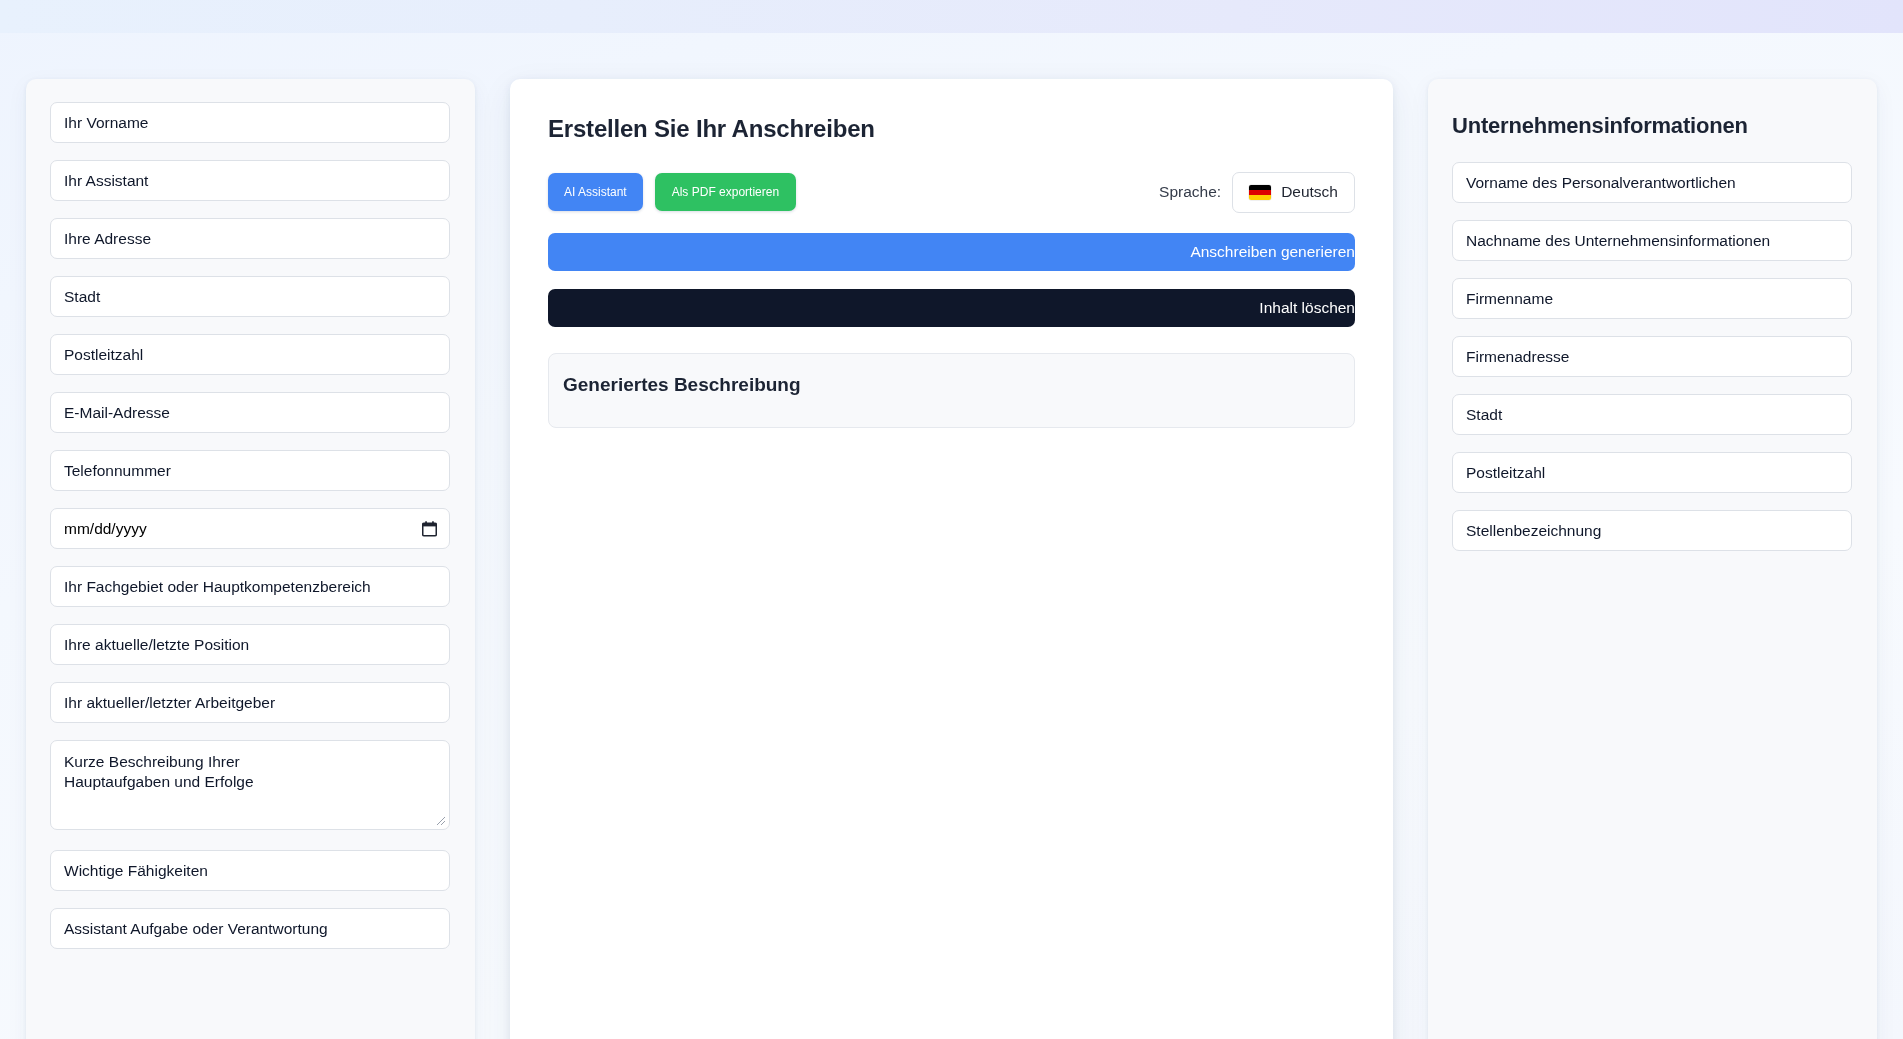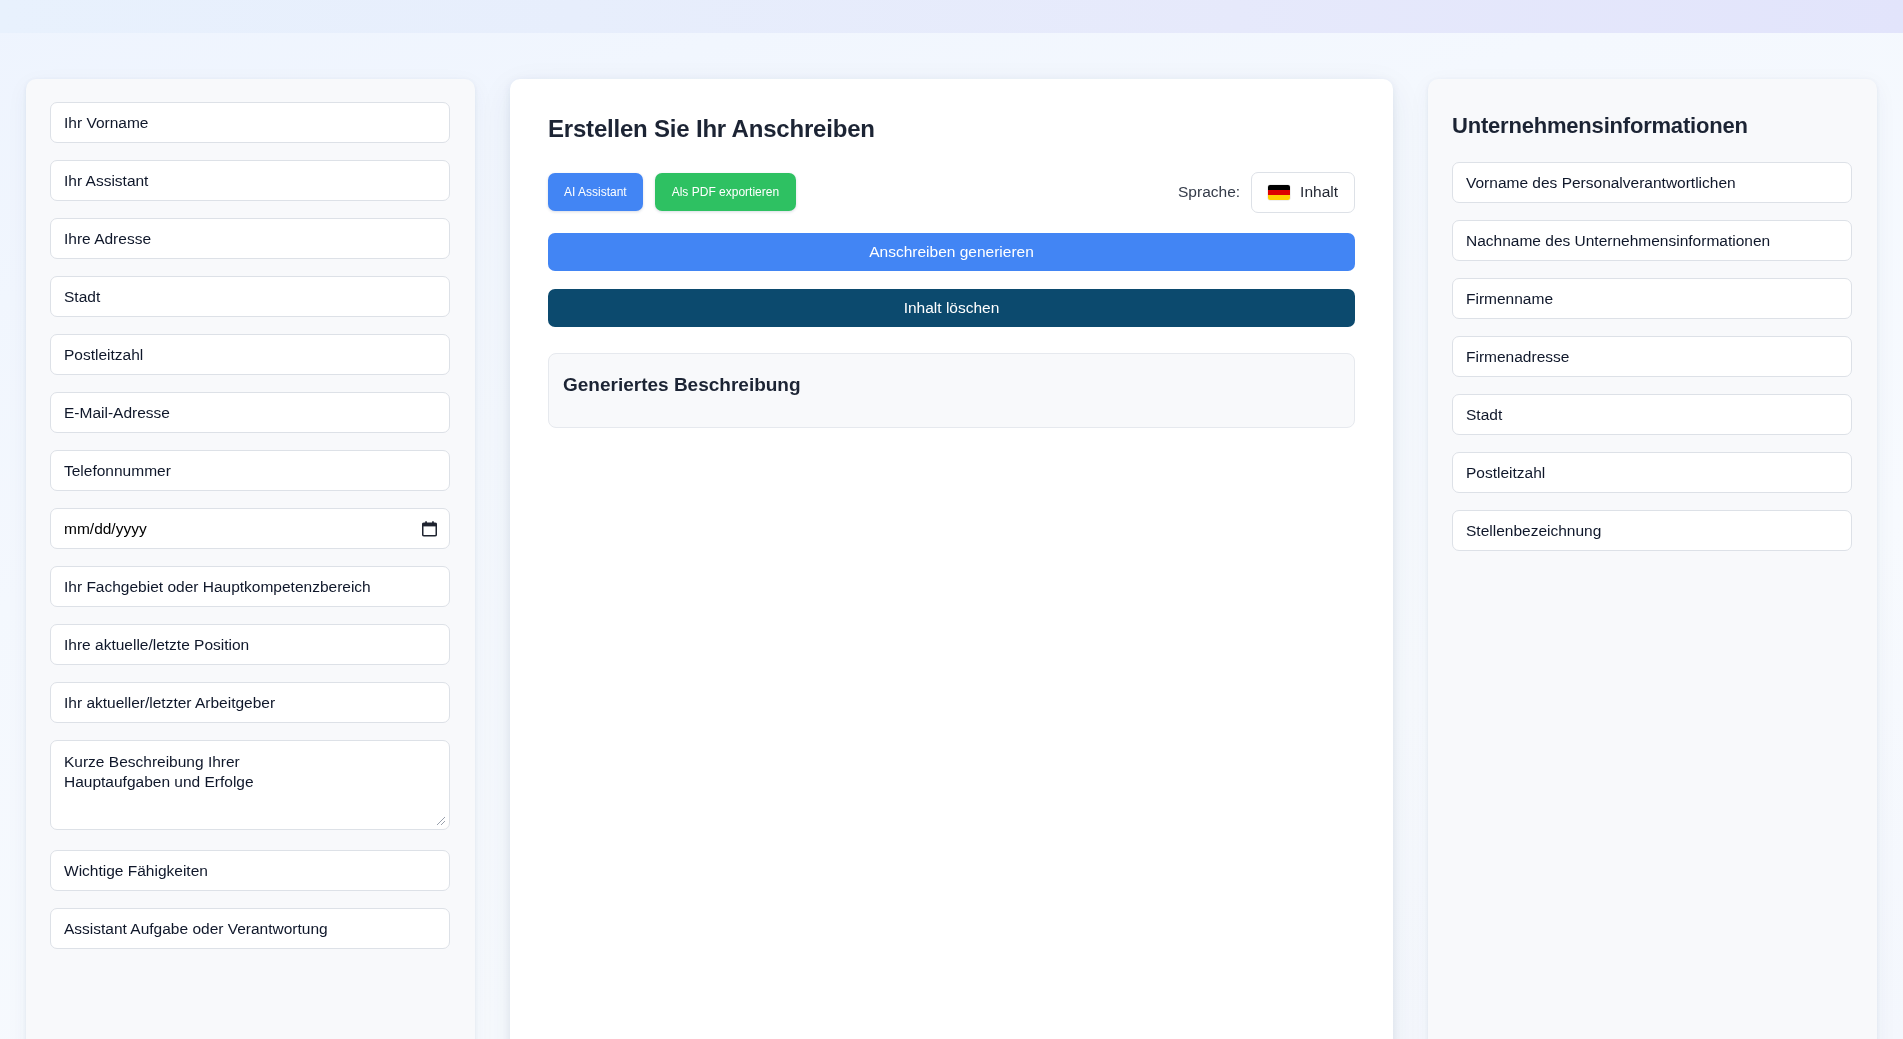--- a/index.html
+++ b/index.html
@@ -194,25 +194,25 @@
     width: 807px;
     height: 38px;
     margin: 16px auto;
     border: none;
     border-radius: 7px;
     color: #ffffff;
     font-size: 15.5px;
     font-family: "Liberation Sans", sans-serif;
     cursor: pointer;
     line-height: 38px;
-    text-align: center;
+    text-align: right;
     padding: 0;
   }
   #btn-generate { background: #4285f4; margin-top: 18px; }
-  #btn-clear    { background: #0c4a6e; margin-top: 18px; }
+  #btn-clear    { background: #0f172a; margin-top: 18px; }
 
   #output-box {
     width: 807px;
     margin: 26px auto 0 auto;
     min-height: 75px;
     background: #f8f9fb;
     border: 1px solid #e6e9ee;
     border-radius: 8px;
     padding: 20px 14px 24px 14px;
   }
@@ -295,21 +295,21 @@
       <button class="btn btn-pdf">Als PDF exportieren</button>
 
       <div class="lang-wrap">
         <span class="lang-label">Sprache:</span>
         <div class="lang-select">
           <span class="flag">
             <i class="b1"></i>
               <i class="b2"></i>
               <i class="b3"></i>
           </span>
-          <span>Inhalt</span>
+          <span>Deutsch</span>
         </div>
       </div>
     </div>
 
     <button class="wide-btn" id="btn-generate">Anschreiben generieren</button>
     <button class="wide-btn" id="btn-clear">Inhalt löschen</button>
 
     <div id="output-box">
       <h3 id="output-title">Generiertes Beschreibung</h3>
       <div id="output-body"></div>

